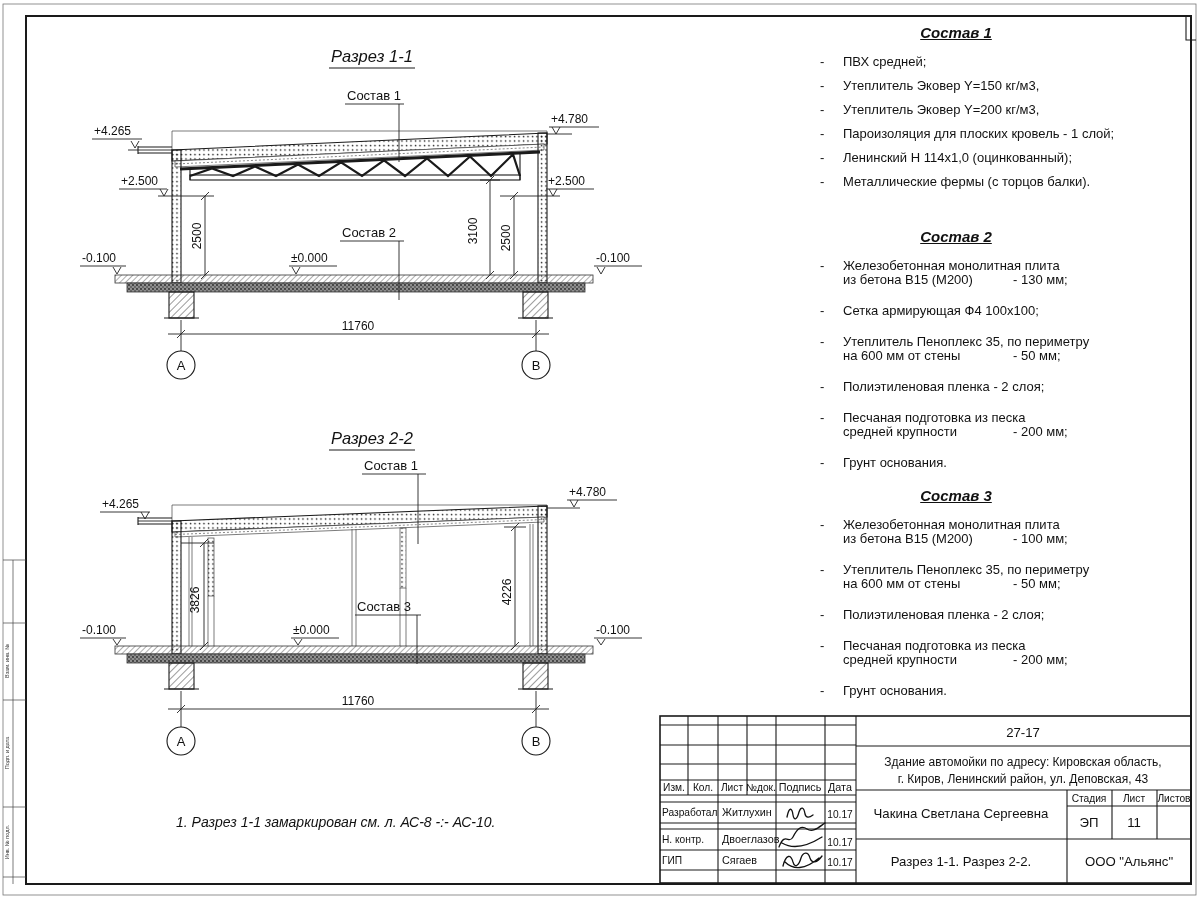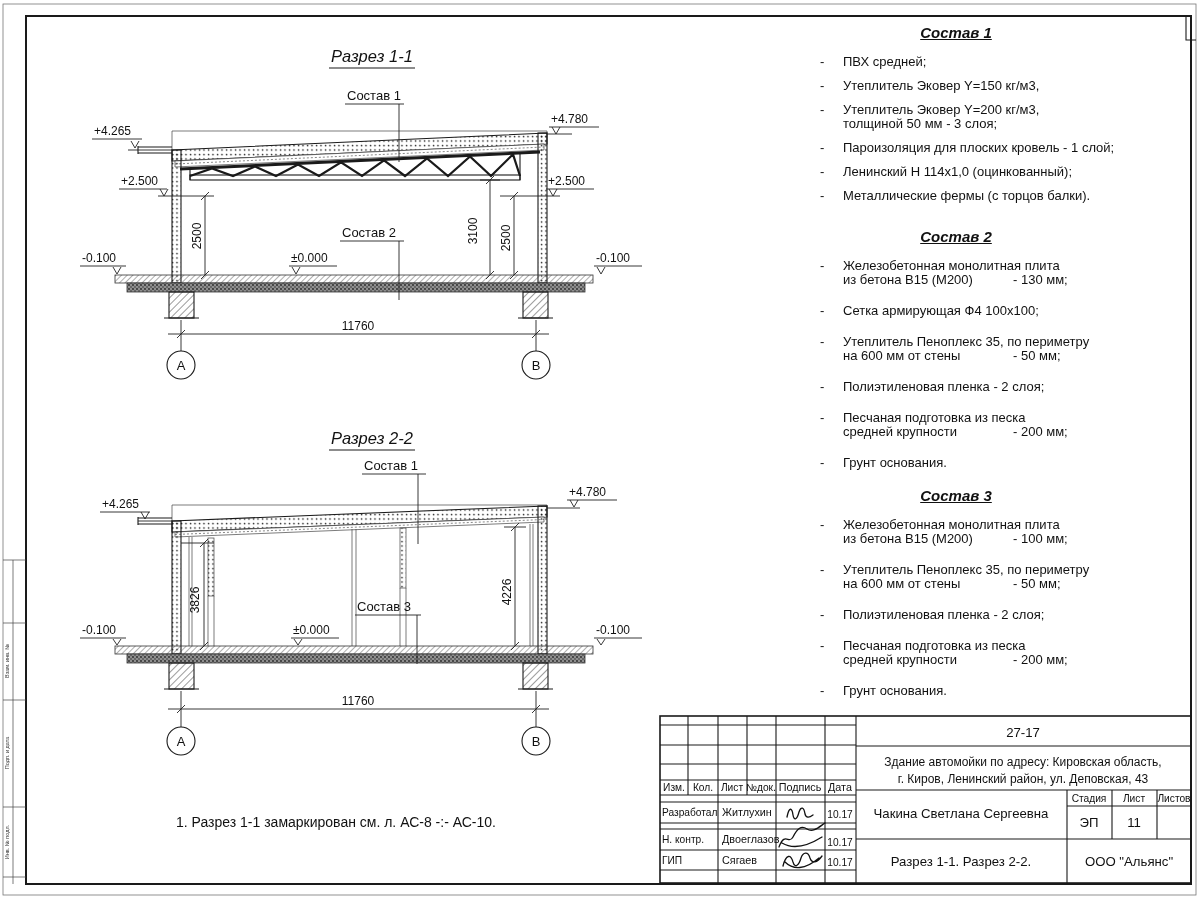--- a/index.html
+++ b/index.html
@@ -23,21 +23,21 @@
   .spec-panel{position:absolute;left:790px;top:0;width:332px;}
   .spec-block{position:absolute;left:0;width:100%;}
   .spec-0{top:24px;} .spec-1{top:228px;} .spec-2{top:487px;}
   .spec-title{text-align:center;font-style:italic;font-weight:bold;font-size:15px;
               text-decoration:underline;margin-bottom:14px;}
   .spec-item{margin-bottom:17px;}
   .spec-0 .spec-item{margin-bottom:10px;}
   .spec-line{position:relative;padding-left:53px;font-size:13px;line-height:14px;}
   .spec-line .dash{position:absolute;left:30px;}
   .spec-line .v{position:absolute;left:223px;}
-  .notes{position:absolute;left:176px;top:813px;font-size:14px;line-height:19px;}
+  .notes{position:absolute;left:176px;top:813px;font-size:14px;line-height:19px;font-style:italic;}
 </style>
 </head>
 <body>
 
 <div class="sheet">
 
 <svg width="1200" height="900" viewBox="0 0 1200 900">
   <defs>
     <pattern id="pdots" width="4.5" height="4.5" patternUnits="userSpaceOnUse">
       <circle cx="1.5" cy="1.5" r="0.8" fill="#1a1a1a"></circle>
@@ -266,21 +266,20 @@
       <div class="spec-block spec-0">
         <div class="spec-title">Состав 1</div>
         <div class="spec-item">
           <div class="spec-line"><span class="dash">-</span><span>ПВХ средней;</span></div>
         </div>
         <div class="spec-item">
           <div class="spec-line"><span class="dash">-</span><span>Утеплитель Эковер Y=150 кг/м3,</span></div>
         </div>
         <div class="spec-item">
           <div class="spec-line"><span class="dash">-</span><span>Утеплитель Эковер Y=200 кг/м3,</span></div>
-          <div class="spec-line"><span>толщиной 50 мм - 3 слоя;</span></div>
         </div>
         <div class="spec-item">
           <div class="spec-line"><span class="dash">-</span><span>Пароизоляция для плоских кровель - 1 слой;</span></div>
         </div>
         <div class="spec-item">
           <div class="spec-line"><span class="dash">-</span><span>Ленинский Н 114х1,0 (оцинкованный);</span></div>
         </div>
         <div class="spec-item">
           <div class="spec-line"><span class="dash">-</span><span>Металлические фермы (с торцов балки).</span></div>
         </div>

